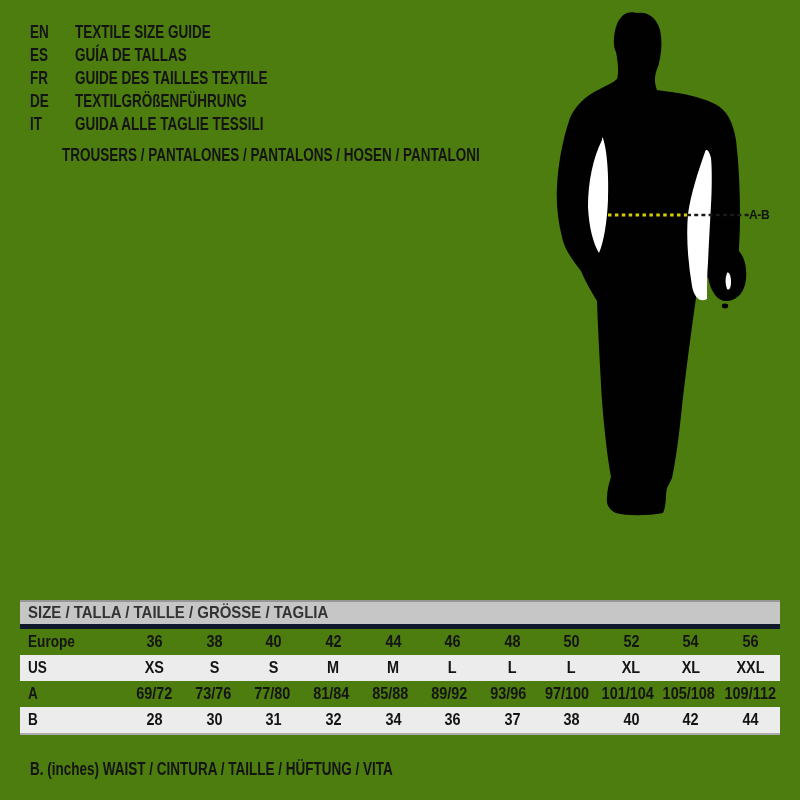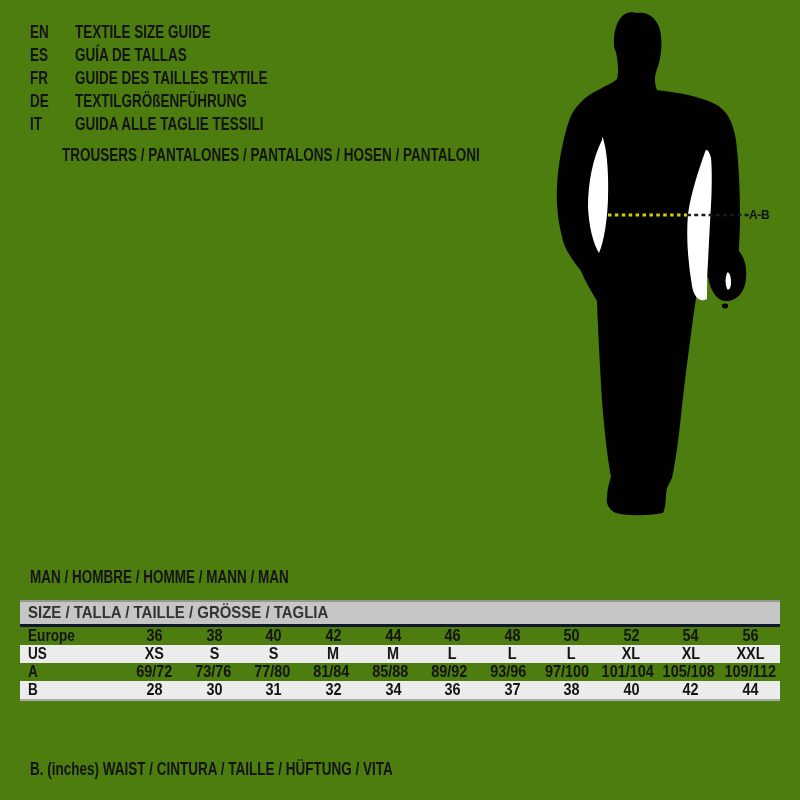--- a/index.html
+++ b/index.html
@@ -31,24 +31,24 @@
   
   .man-line{position:absolute;left:30px;top:566px;height:23px;line-height:23px;}
   .man-line .cond{font-size:18px;transform:scaleX(0.75);}
   
   .size-table{
     position:absolute;left:20px;top:600px;width:760px;
     border-top:2px solid #979797;border-bottom:2px solid #ababab;
   }
   .thead{
     height:22px;line-height:22px;padding-left:8px;
-    border-bottom:3px solid #0f172a;
+    border-bottom:5px solid #0f172a;
   }
   .thead .cond{font-size:17px;transform:scaleX(0.88);color:#333;}
-  .trow{display:flex;height:18px;align-items:center;}
+  .trow{display:flex;height:26px;align-items:center;}
   .tlabel{width:97px;padding-left:8px;flex:none;}
   .tlabel .cond{font-size:17px;transform:scaleX(0.8);}
   .tcell{flex:1;text-align:center;}
   .tcell .cond{font-size:17px;transform:scaleX(0.85);transform-origin:50% 50%;}
   
   .note{position:absolute;left:30px;height:23px;line-height:23px;}
   .note .cond{font-size:18px;transform:scaleX(0.75);}
   .note-a{top:736px;}
   .note-b{top:758px;}
 </style>
@@ -113,23 +113,20 @@
       <path fill="#ffffff" d="M172,263
         C170,268 170,274 172,279 C174,281 176,278 176,272
         C176,266 174,261 172,263 Z"></path>
       <ellipse fill="#010101" cx="170" cy="296" rx="3.2" ry="2.4"></ellipse>
       <line x1="53" y1="205" x2="132" y2="205" stroke="#d6cf00" stroke-width="3" stroke-dasharray="3.5 3.4"></line>
       <line x1="132" y1="205" x2="194" y2="205" stroke="#1a1a1a" stroke-width="2.4" stroke-dasharray="4 3.2"></line>
     </svg>
     <span class="ab-label">A-B</span>
   </div>
 
-  <div class="man-line">
-    <span class="cond">MAN / HOMBRE / HOMME / MANN / MAN</span>
-  </div>
 
   <div class="size-table">
     <div class="thead" style="background: rgb(198, 198, 198);">
       <span class="cond">SIZE / TALLA / TAILLE / GRÖSSE / TAGLIA</span>
     </div>
     <div>
         <div class="trow">
           <div class="tlabel"><span class="cond">Europe</span></div>
           <div class="tcell"><span class="cond">36</span></div>
           <div class="tcell"><span class="cond">38</span></div>

